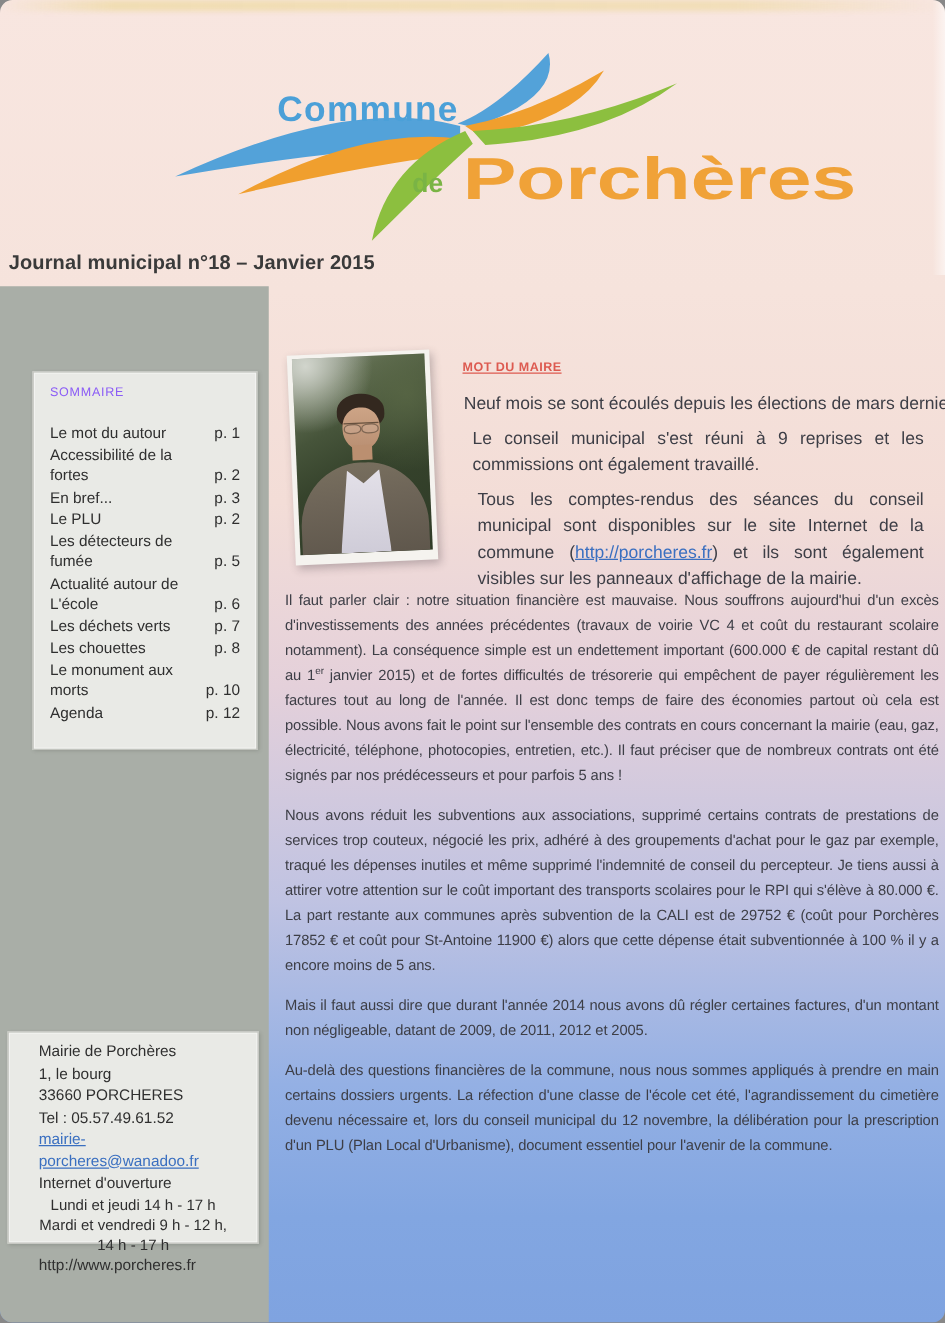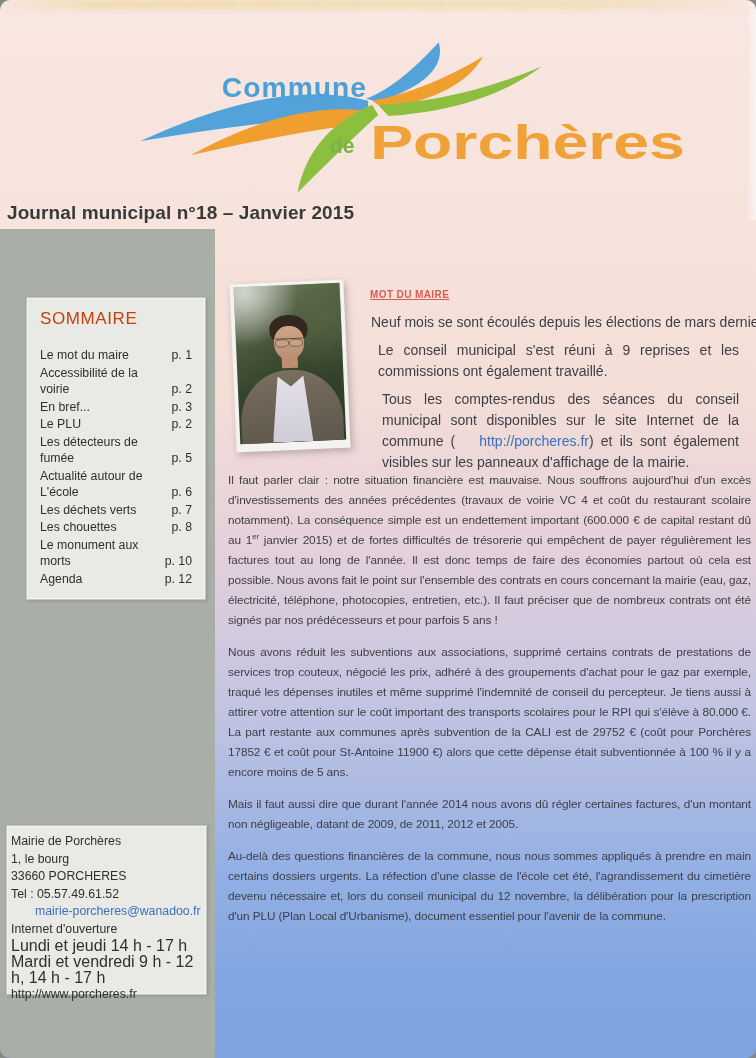--- a/index.html
+++ b/index.html
@@ -13,35 +13,35 @@
   .yellow-streak {
     position:absolute; left:0; top:21; width:100%; height:9px; pointer-events:none;
     background:linear-gradient(90deg, rgba(228,206,96,0) 0%, rgba(228,206,96,.35) 12%, rgba(228,206,96,.30) 78%, rgba(228,206,96,0) 100%);
     filter:blur(2px);
   }
   .right-edge-streak {
     position:absolute; right:0; top:230; width:10px; height:220px; pointer-events:none;
     background:linear-gradient(90deg, rgba(255,255,255,0) 0%, rgba(255,255,255,.55) 100%);
   }
   .logo { position:absolute; left:128px; top:34px; width:565px; height:172px; }
-  .issue-title { position:absolute; left:7px; top:202px; font-size:19px; font-weight:bold; color:#3a3a3a; letter-spacing:.1px; }
+  .issue-title { position:absolute; left:7px; top:202px; font-size:16px; font-weight:bold; color:#3a3a3a; letter-spacing:.1px; }
   .gray-band { position:absolute; left:0; top:229px; width:215px; height:829px; background:#a9aea7; }
   .panel {
     position:absolute; background:#e9eae6; border:1px solid #c2c4be;
     box-shadow:inset 0 0 0 1px rgba(255,255,255,.45), 1px 1px 3px rgba(70,75,68,.25);
     color:#2f2f2f;
   }
   .sommaire-box { left:26px; top:297px; width:180px; height:303px; padding:11px 13px 12px; }
-  .sommaire-title { font-size:17px; color:#c2410c; letter-spacing:.6px; margin-bottom:18px; }
+  .sommaire-title { font-size:10px; color:#8b5cf6; letter-spacing:.6px; margin-bottom:18px; }
   .toc-row { display:flex; justify-content:space-between; align-items:flex-end; font-size:12.3px; line-height:16.5px; color:#2f2f2f; margin-bottom:1px; }
   .toc-label { width:118px; }
   .toc-page { white-space:nowrap; }
-  .contact-box { left:6px; top:825px; width:201px; height:170px; padding:7px 4px 8px; font-size:12.3px; line-height:17.5px; }
-  .contact-box .small { font-size:16px; line-height:16px; }
-  .email-link, .body-link { color:#3a6fc0; cursor:pointer;margin-left:24px; }
+  .contact-box { left:6px; top:825px; width:201px; height:170px; padding:7px 24px 8px; font-size:12.3px; line-height:17.5px; }
+  .contact-box .small { font-size:12px; line-height:16px;text-align:center; }
+  .email-link, .body-link { color:#3a6fc0; text-decoration:underline; cursor:pointer; }
 
   .photo {
     position:absolute; left:233px; top:282px; width:114px; height:168px;
     background:#f5f3ef; padding:3px 4px 8px 4px; transform:rotate(-2.5deg);
     box-shadow:2px 3px 7px rgba(60,50,60,.3);
   }
   .photo-inner {
     position:relative; width:100%; height:100%; overflow:hidden;
     background:
       radial-gradient(circle at 10% 4%, rgba(214,217,209,.95), rgba(214,217,209,0) 30%),
@@ -89,25 +89,25 @@
     <text x="240" y="124" font-family="Liberation Sans, sans-serif" font-size="47" font-weight="bold" fill="#f0a238" textLength="312" lengthAdjust="spacingAndGlyphs">Porchères</text>
   </svg>
 
   <div class="issue-title">Journal municipal n°18 –  Janvier 2015</div>
 
   <div class="gray-band"></div>
 
   <div class="panel sommaire-box">
     <div class="sommaire-title">SOMMAIRE</div>
     <div class="toc-row">
-      <span class="toc-label">Le mot du maire</span>
+      <span class="toc-label">Le mot du autour</span>
       <span class="toc-page">p. 1</span>
     </div>
     <div class="toc-row">
-      <span class="toc-label">Accessibilité de la voirie</span>
+      <span class="toc-label">Accessibilité de la fortes</span>
       <span class="toc-page">p. 2</span>
     </div>
     <div class="toc-row">
       <span class="toc-label">En bref...</span>
       <span class="toc-page">p. 3</span>
     </div>
     <div class="toc-row">
       <span class="toc-label">Le PLU</span>
       <span class="toc-page">p. 2</span>
     </div>

